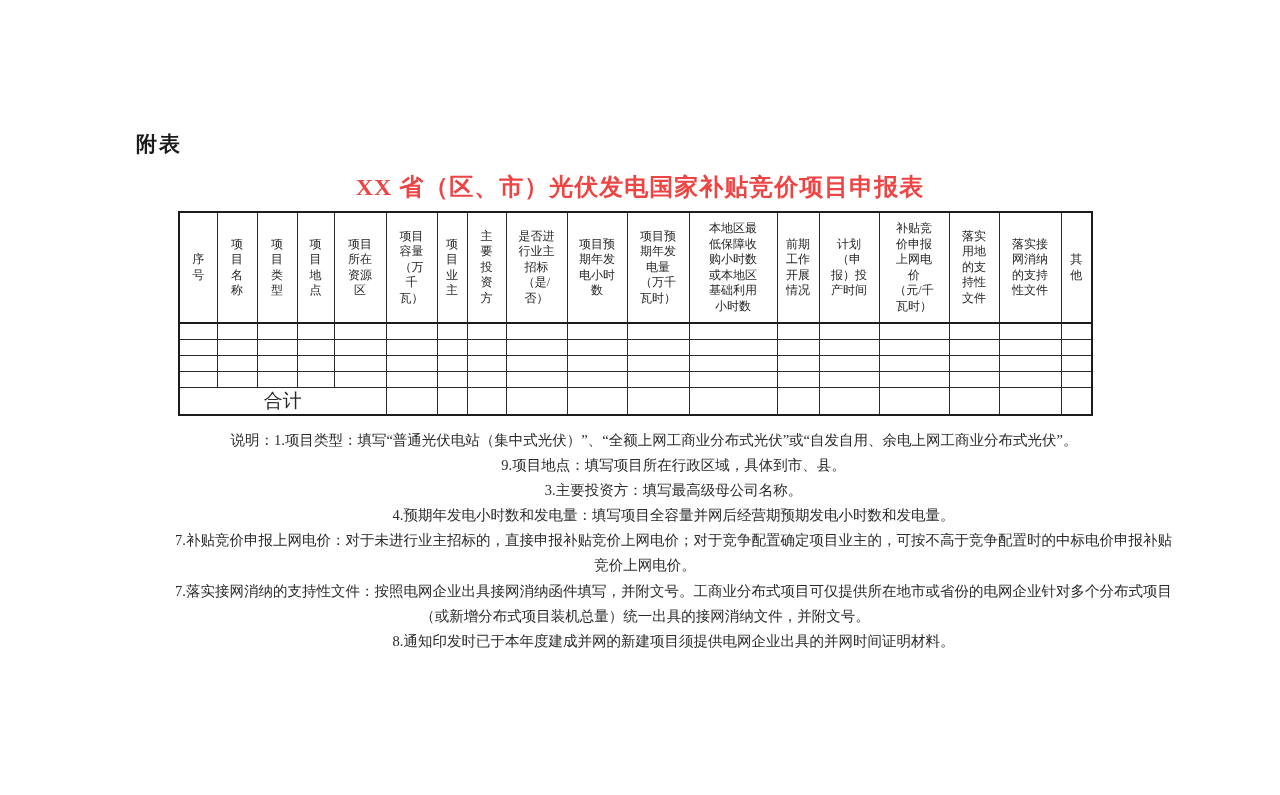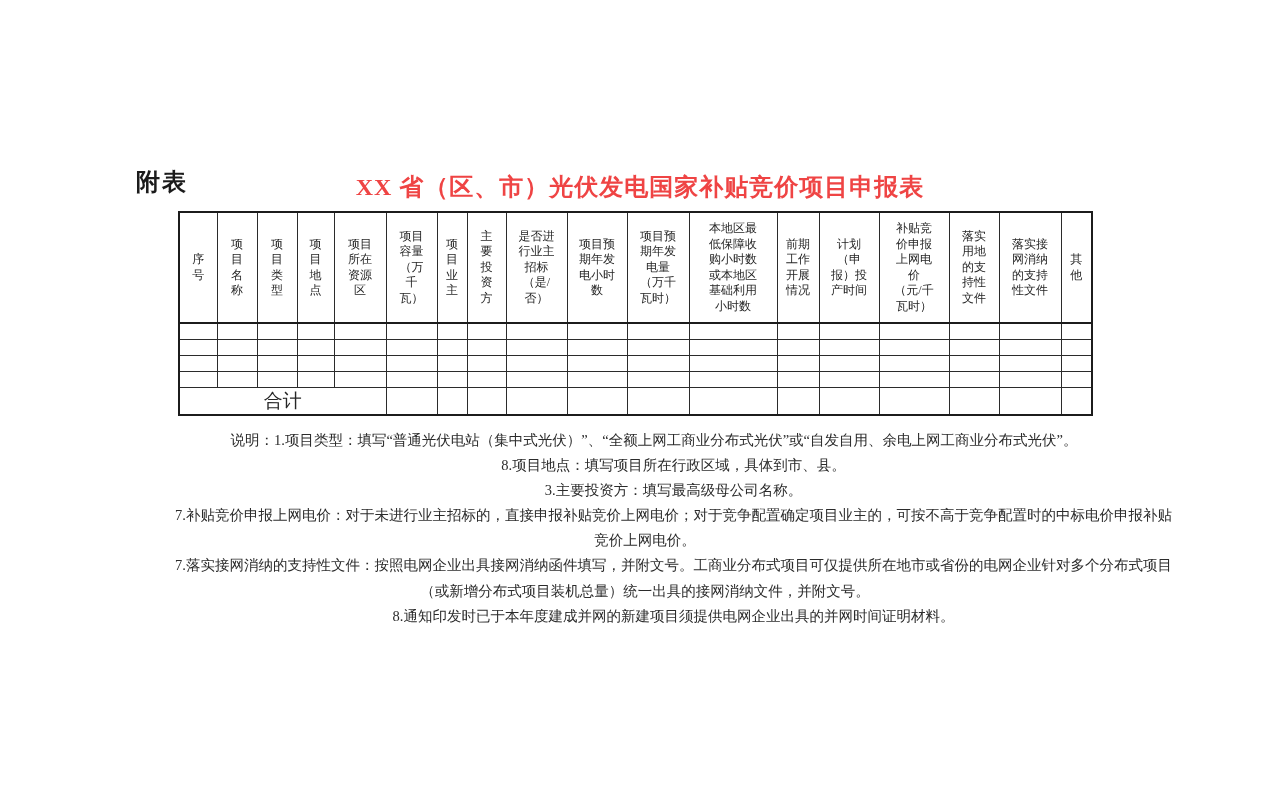--- a/index.html
+++ b/index.html
@@ -2,21 +2,21 @@
 <html><head>
 <meta charset="utf-8">
 <style>
   html,body { margin:0; padding:0; background:#ffffff; }
   .page {
     position:relative; width:1280px; height:795px; background:#ffffff;
     font-family:"Liberation Serif","DejaVu Serif",serif; color:#212121; overflow:hidden;
   }
   .appendix {
     position:absolute; left:136px; top:130px;
-    font-size:24px; font-weight:bold; letter-spacing:2px; color:#1b1b1b;margin-top:36px;
+    font-size:21px; font-weight:bold; letter-spacing:2px; color:#1b1b1b;
   }
   .doc-title {
     position:absolute; left:0; top:171px; width:100%; text-align:center;
     font-size:24px; font-weight:bold; letter-spacing:1px; color:#ef4444;
   }
   .table-wrap { position:absolute; left:178px; top:211px; }
   table.app-table {
     border-collapse:collapse; table-layout:fixed; width:911px;
     border:2px solid #1c1c1c;
   }
@@ -249,22 +249,23 @@
             <td></td>
             <td></td>
             <td></td>
           </tr>
         </tbody>
     </table>
   </div>
 
   <div class="notes" id="notes">
       <div class="note indent-a">说明：1.项目类型：填写“普通光伏电站（集中式光伏）”、“全额上网工商业分布式光伏”或“自发自用、余电上网工商业分布式光伏”。</div>
-      <div class="note indent-b">8.项目地点：填写项目所在行政区域，具体到市、县。</div>
+      <div class="note indent-b">9.项目地点：填写项目所在行政区域，具体到市、县。</div>
       <div class="note indent-b">3.主要投资方：填写最高级母公司名称。</div>
+      <div class="note indent-b">4.预期年发电小时数和发电量：填写项目全容量并网后经营期预期发电小时数和发电量。</div>
       <div class="note indent-b">7.补贴竞价申报上网电价：对于未进行业主招标的，直接申报补贴竞价上网电价；对于竞争配置确定项目业主的，可按不高于竞争配置时的中标电价申报补贴
 竞价上网电价。</div>
       <div class="note indent-b">7.落实接网消纳的支持性文件：按照电网企业出具接网消纳函件填写，并附文号。工商业分布式项目可仅提供所在地市或省份的电网企业针对多个分布式项目
 （或新增分布式项目装机总量）统一出具的接网消纳文件，并附文号。</div>
       <div class="note indent-b">8.通知印发时已于本年度建成并网的新建项目须提供电网企业出具的并网时间证明材料。</div>
     </div>
 
   <div class="page-number">— 29 —</div>
 </div>
 

